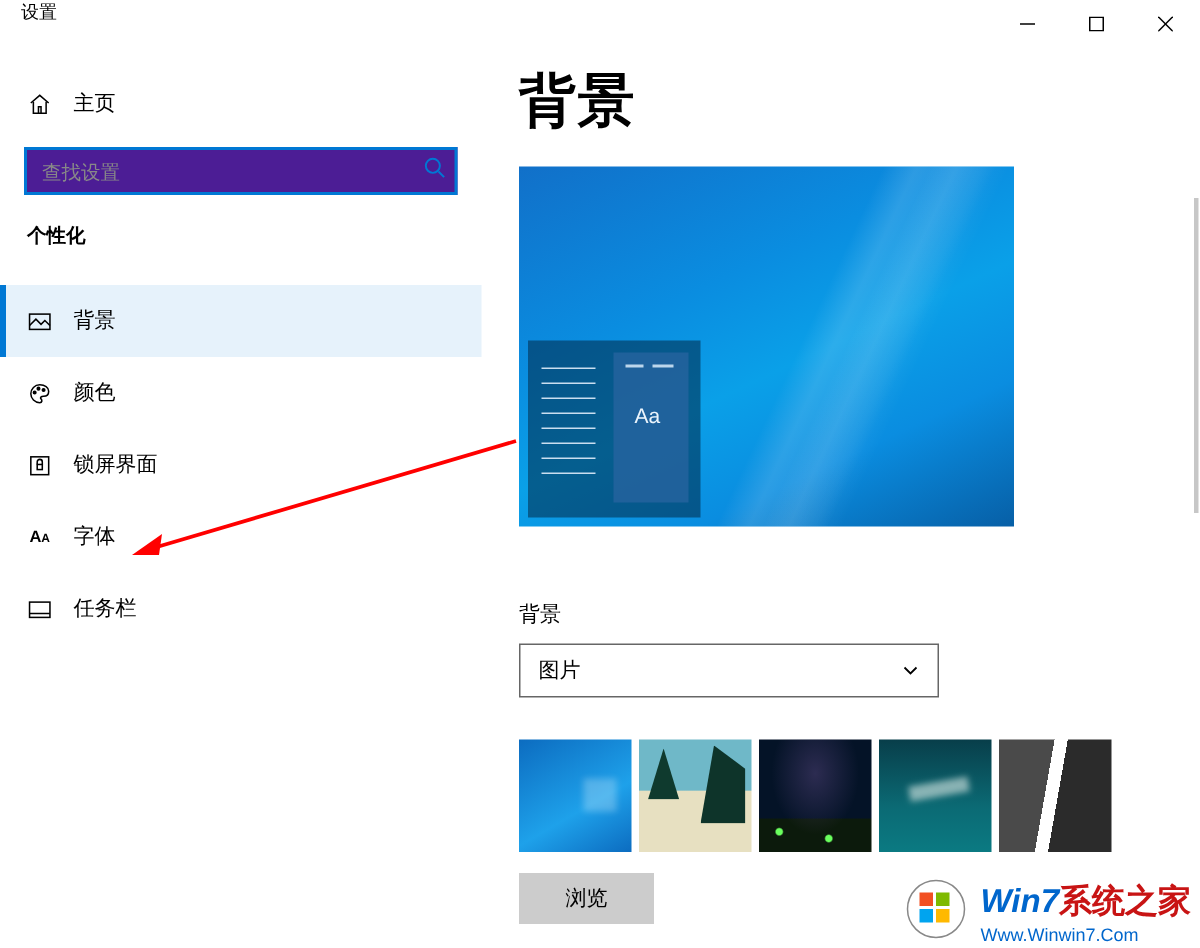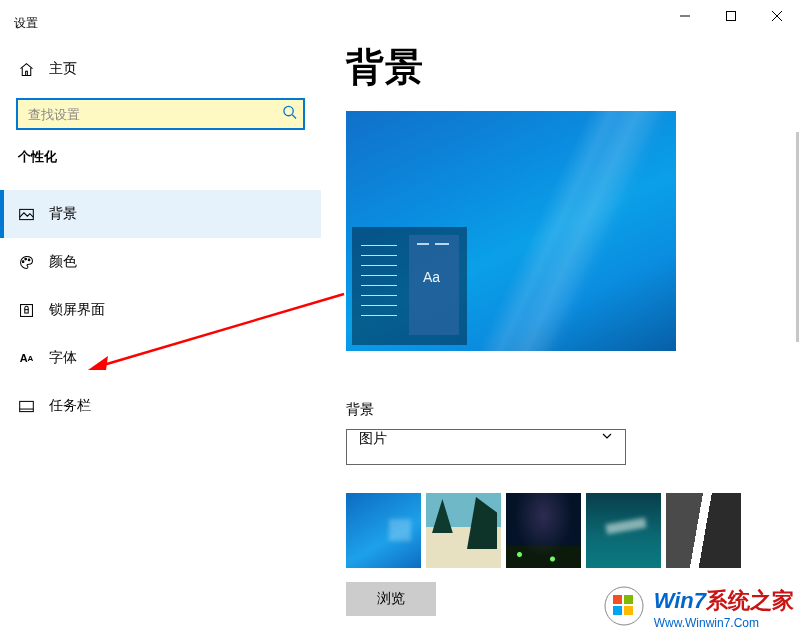--- a/index.html
+++ b/index.html
@@ -1,30 +1,30 @@
 <!DOCTYPE html>
 <html><head>
 <meta charset="utf-8">
 <style>
   * { margin: 0; padding: 0; box-sizing: border-box; font-family: "Microsoft YaHei", "Segoe UI", sans-serif; }
   body { width: 800px; height: 632px; background: #fff; overflow: hidden; position: relative; }
-  .titlebar { height: 32px; display: flex; align-items: flex-end; justify-content: space-between; padding-left: 14px; font-size: 12px; }
+  .titlebar { height: 32px; display: flex; align-items: flex-start; justify-content: space-between; padding-left: 14px; font-size: 12px; }
   .titlebar-title { color: #000; }
   .win-controls { display: flex; }
   .win-btn { width: 46px; height: 32px; display: flex; align-items: center; justify-content: center; font-size: 10px; color: #000; }
   .win-btn svg { width: 10px; height: 10px; }
   .container { display: flex; height: calc(632px - 32px); }
   .sidebar { width: 321px; border-right: none; padding-top: 20px; }
   .home-row { display: flex; align-items: center; gap: 14px; padding: 8px 18px; font-size: 14px; color: #000; text-align: right; }
   .home-row svg { width: 17px; height: 17px; }
   .search-wrap { padding: 12px 16px 18px 16px; }
   .search { position: relative; }
   .search input {
     width: 100%; height: 32px; border: 2px solid #0078d4; padding: 0 34px 0 10px;
-    font-size: 13px; color: #888; outline: none; background: #fef9c3;
+    font-size: 13px; color: #888; outline: none; background: #4c1d95;
   }
   .search input::placeholder { color: #888; }
   .search-icon { position: absolute; right: 8px; top: 50%; transform: translateY(-50%); color: #0078d4; }
   .section-title { padding: 0 18px 24px 18px; font-size: 13px; font-weight: 600; }
   .nav-item {
     display: flex; align-items: center; gap: 14px; padding: 0 18px; height: 48px;
     font-size: 14px; color: #000; cursor: pointer; position: relative;
   }
   .nav-item svg, .nav-item .glyph { width: 17px; height: 17px; display:flex; align-items:center; justify-content:center; font-size: 14px; }
   .nav-item.active { background: #e6f2fb; }
@@ -51,22 +51,22 @@
   }
   .taskbar-mock .lines { position:absolute; left:9px; top:18px; }
   .taskbar-mock .lines div { width:36px; height:1px; background:#c9def0; margin-bottom:9px; }
   .taskbar-mock .tile { position:absolute; right:8px; top:8px; width:50px; height:100px; background: rgba(40,100,160,0.75); }
   .taskbar-mock .tile .bar1{ position:absolute; top:8px; left:8px; width:12px; height:2px; background:#bcd6ec;}
   .taskbar-mock .tile .bar2{ position:absolute; top:8px; left:26px; width:14px; height:2px; background:#bcd6ec;}
   .taskbar-mock .tile .aa{ position:absolute; top:34px; left:14px; color:#eaf4fc; font-size:14px; }
 
   .field-label { font-size: 14px; margin-bottom: 10px; }
   .dropdown {
-    width: 280px; height: 36px; border: 1px solid #666; display: flex; 
-    justify-content: space-between; padding: 0 12px; font-size: 14px; margin-bottom: 28px; cursor: pointer;
+    width: 280px; height: 36px; border: 1px solid #666; display: flex; align-items: center;
+    justify-content: space-between; padding: 16px 12px; font-size: 14px; margin-bottom: 28px; cursor: pointer;
   }
   .dropdown svg { width: 12px; height: 12px; }
   .thumbs { display: flex; gap: 5px; margin-bottom: 14px; }
   .thumb { width: 75px; height: 75px; background: #333; }
   .t1 { background: linear-gradient(150deg,#0c6cc0,#1ea1ea 60%,#0c6cc0); position:relative;}
   .t1::after{content:"";position:absolute;right:10px;top:26px;width:22px;height:22px;background:rgba(255,255,255,0.25);filter:blur(2px);}
   .t2 { background: linear-gradient(#6fb8c8 45%,#e7e0c1 46%,#e7e0c1); position:relative;}
   .t2::before{content:"";position:absolute;left:6px;top:6px;width:26px;height:34px;background:#0f3a2e;clip-path:polygon(0 100%,40% 0,80% 100%);}
   .t2::after{content:"";position:absolute;right:4px;top:4px;width:30px;height:52px;background:#0e342a;clip-path:polygon(30% 0,100% 30%,100% 100%,0 100%);}
   .t3 { background: radial-gradient(circle at 18% 82%, #6aff5e 0 2px, transparent 3px),

